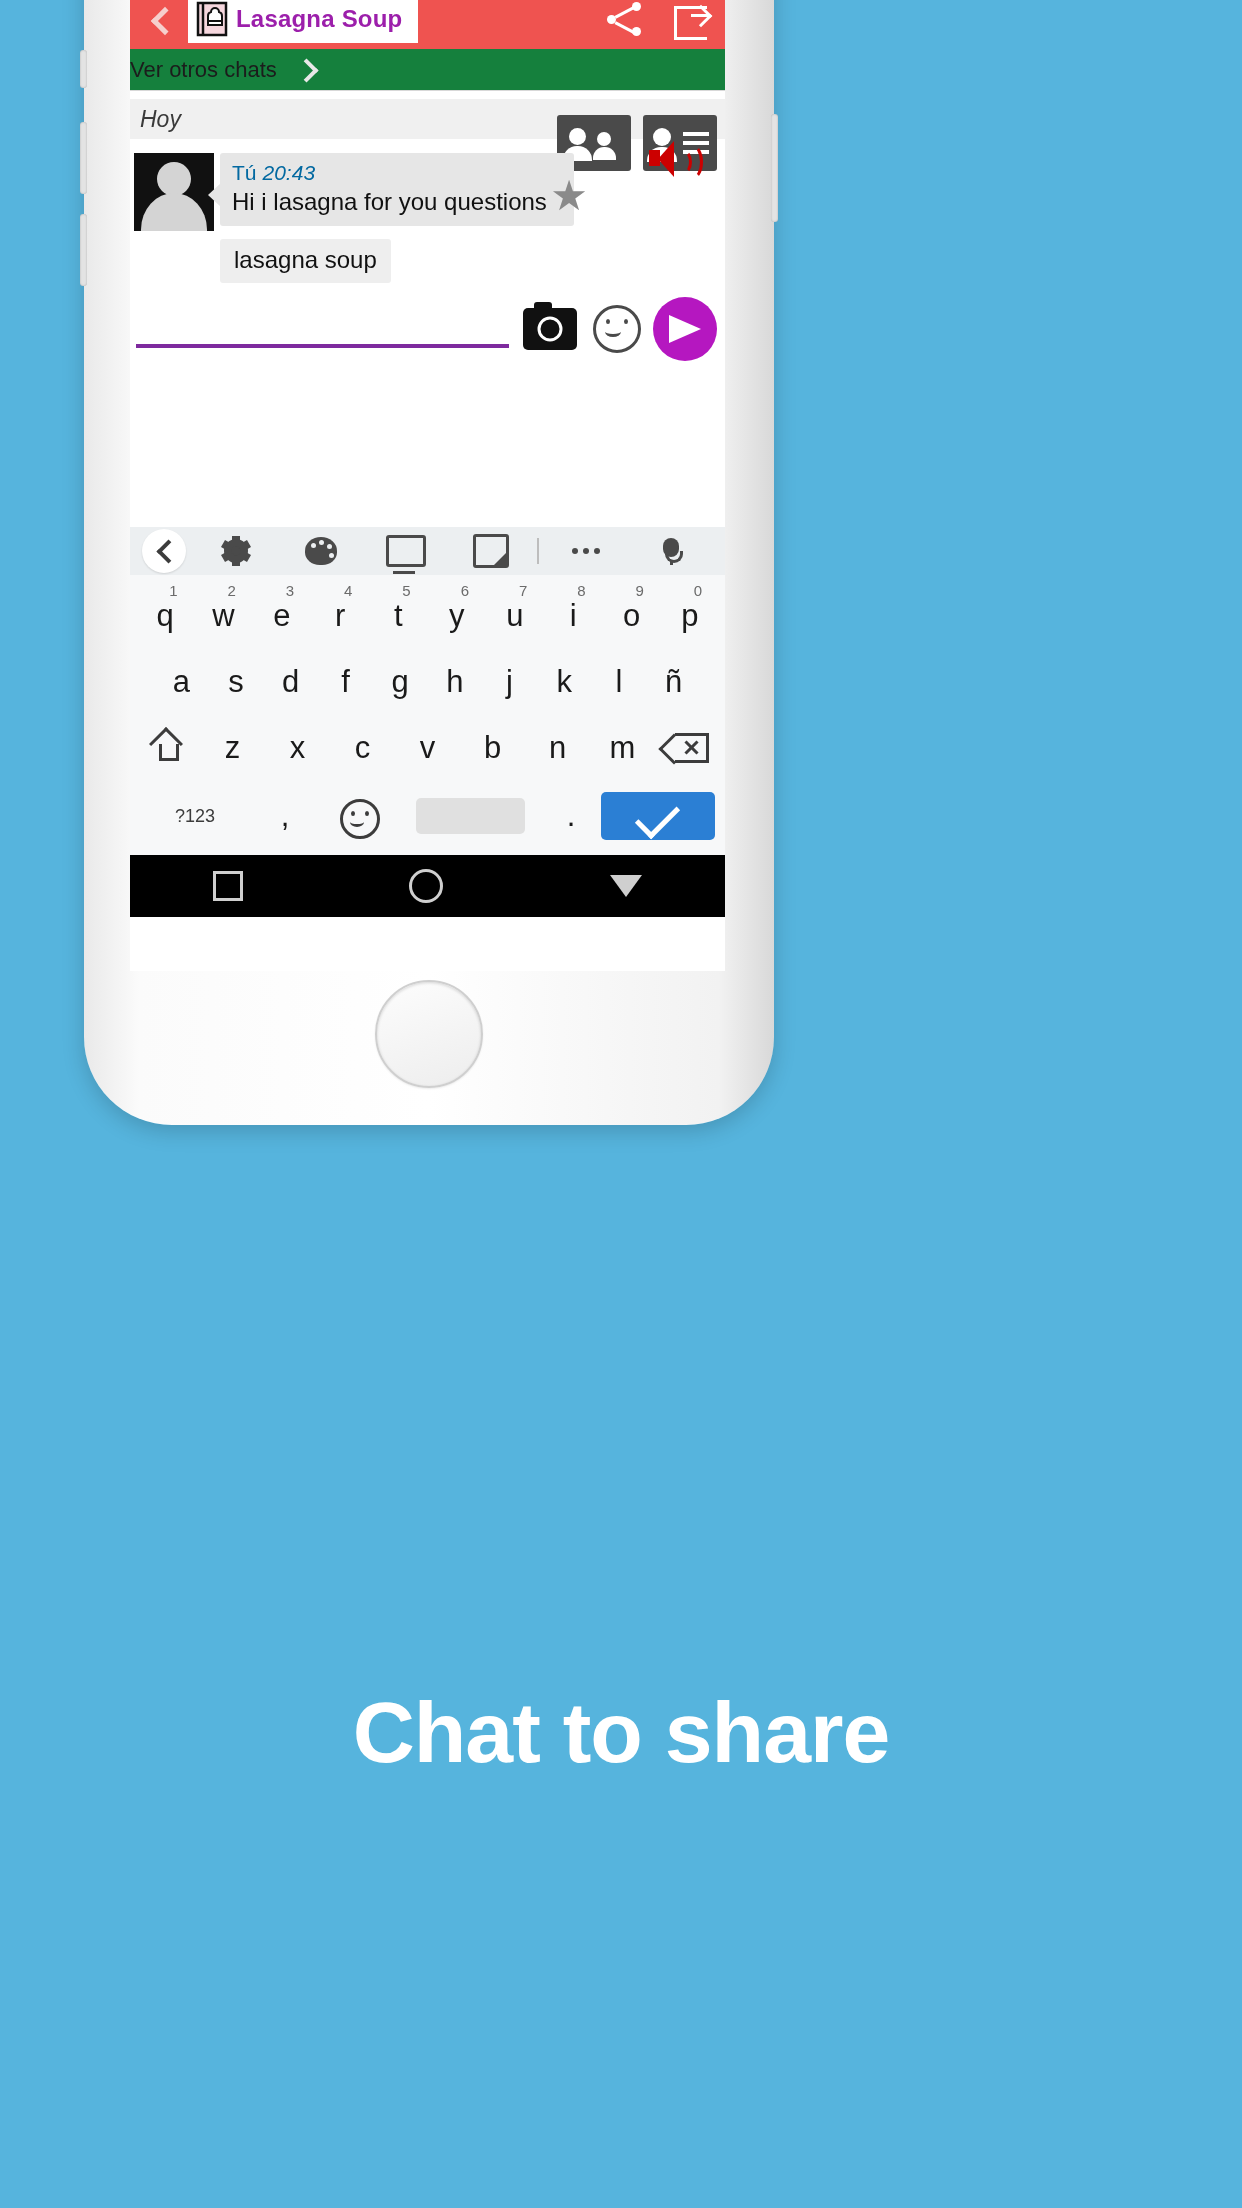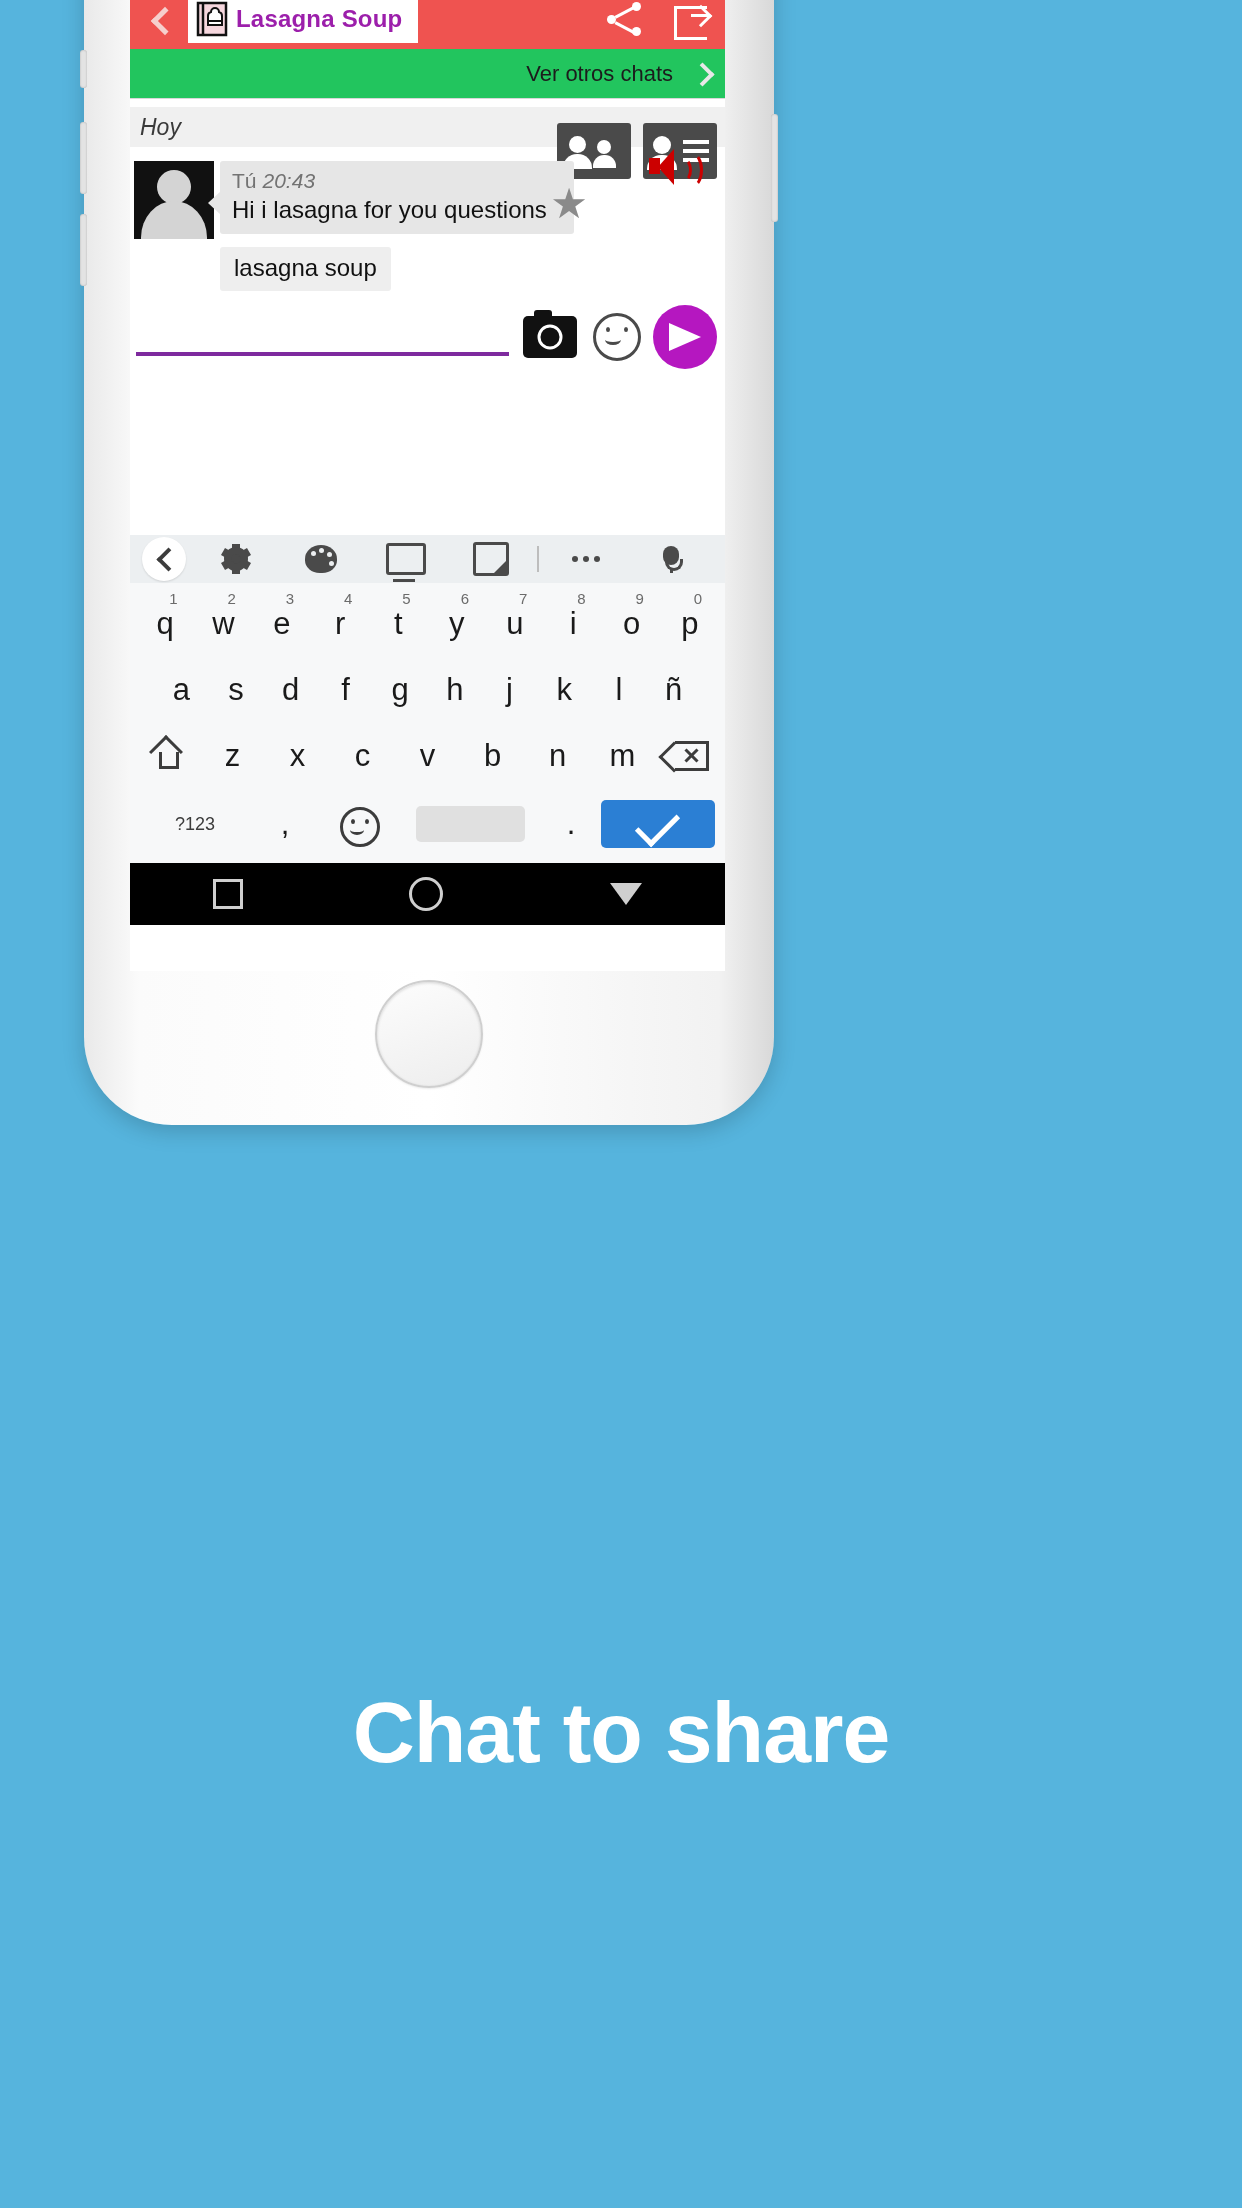--- a/index.html
+++ b/index.html
@@ -54,21 +54,21 @@
   .hdr-icon{width:40px;height:40px;position:relative;cursor:pointer;}
   
   .share-dot{position:absolute;width:9px;height:9px;border-radius:50%;background:#fff;}
   .share-line{position:absolute;height:3px;background:#fff;}
   
   .exp-box{position:absolute;left:3px;top:6px;width:30px;height:28px;border:3px solid #fff;border-right:none;}
   .exp-arrow{position:absolute;right:2px;top:14px;width:18px;height:3px;background:#fff;}
   .exp-head{position:absolute;right:2px;top:8px;width:13px;height:13px;border-top:3px solid #fff;border-right:3px solid #fff;transform:rotate(45deg);}
   
   #other-chats{
-    height:50px;background:#22c55e;display:flex;align-items:center;justify-content:flex-end;
+    height:42px;background:#15803d;display:flex;align-items:center;
     padding-right:10px;box-sizing:border-box;cursor:pointer;
     border-bottom:1px solid #d8d8d8;
   }
   #other-chats-label{font-size:22px;color:#1c1c1c;}
   #other-chats-chev{width:26px;height:26px;position:relative;margin-left:16px;}
   #other-chats-chev:before{content:"";position:absolute;left:5px;top:5px;width:13px;height:13px;
     border-top:4px solid #e8e8e8;border-right:4px solid #e8e8e8;transform:rotate(45deg);}
   
   #chat-body{position:relative;background:#fff;height:428px;}
   #day-divider{
@@ -94,21 +94,21 @@
     width:66px;height:52px;border-radius:50% 50% 0 0/70% 70% 0 0;background:#d4d4d4;}
   #bubble-wrap{position:relative;margin-left:6px;}
   #bubble-tail{
     position:absolute;left:-12px;top:30px;width:0;height:0;
     border-top:12px solid transparent;border-bottom:12px solid transparent;
     border-right:13px solid #e6e6e6;
   }
   #bubble{
     background:#e6e6e6;border-radius:3px;padding:8px 12px 10px 12px;min-width:330px;position:relative;
   }
-  #bubble-meta{font-size:21px;color:#737373;}
+  #bubble-meta{font-size:21px;color:#0369a1;}
   #msg-sender{font-weight:normal;}
   #msg-time{font-style:italic;margin-left:6px;}
   #msg-text{font-size:24px;color:#111;margin-top:3px;white-space:nowrap;}
   #fav-star{
     position:absolute;right:-14px;top:22px;font-size:42px;color:#8a8a8a;line-height:1;cursor:pointer;
   }
   #speaker-icon{
     position:absolute;right:28px;top:40px;width:48px;height:40px;cursor:pointer;
   }
   .spk-body{position:absolute;left:0;top:11px;width:11px;height:16px;background:#cc0000;}

